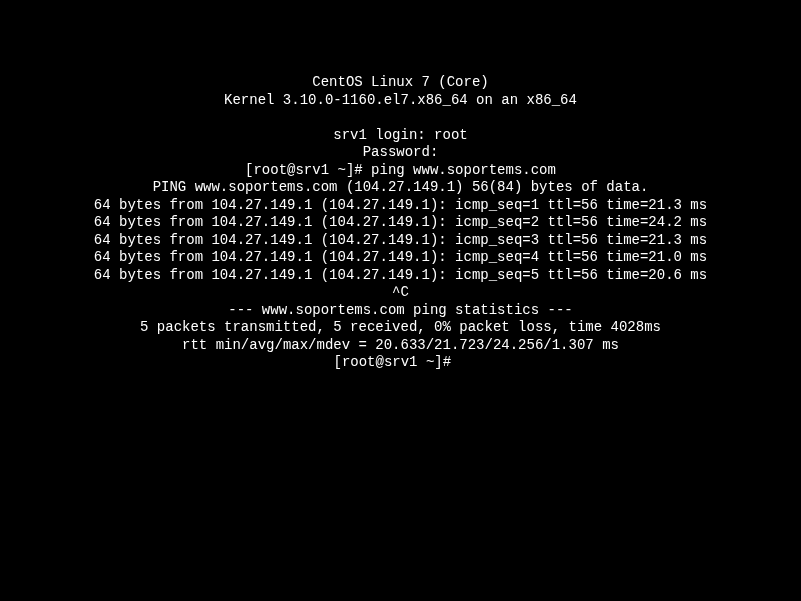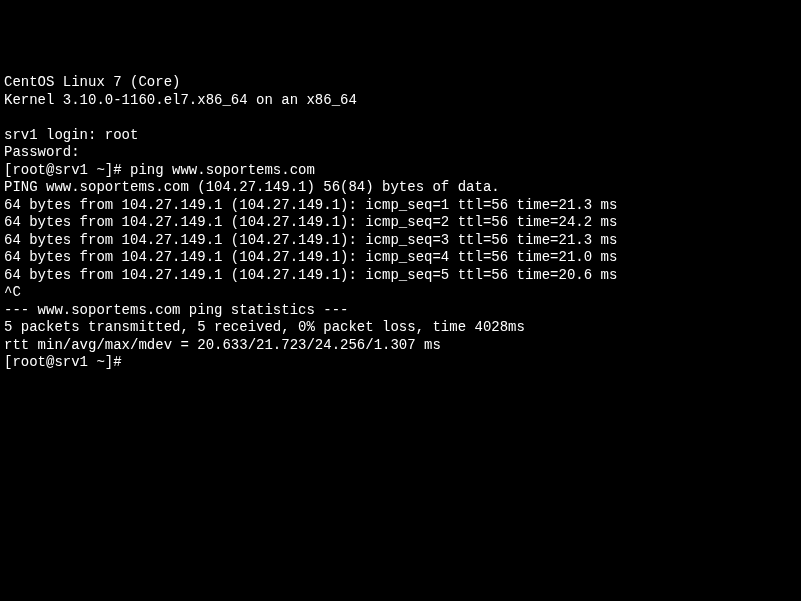--- a/index.html
+++ b/index.html
@@ -14,20 +14,21 @@
       font-size: 14px;
       line-height: 1.25;
       padding: 4px;
       width: 801px;
       height: 601px;
       overflow: hidden;
       white-space: pre;
     }
     .terminal-line {
       display: block;
+      text-align: center;
     }
     .cursor {
       display: inline-block;
       width: 8px;
       height: 14px;
       vertical-align: text-bottom;
     }
   </style>
 </head>
 <body>

